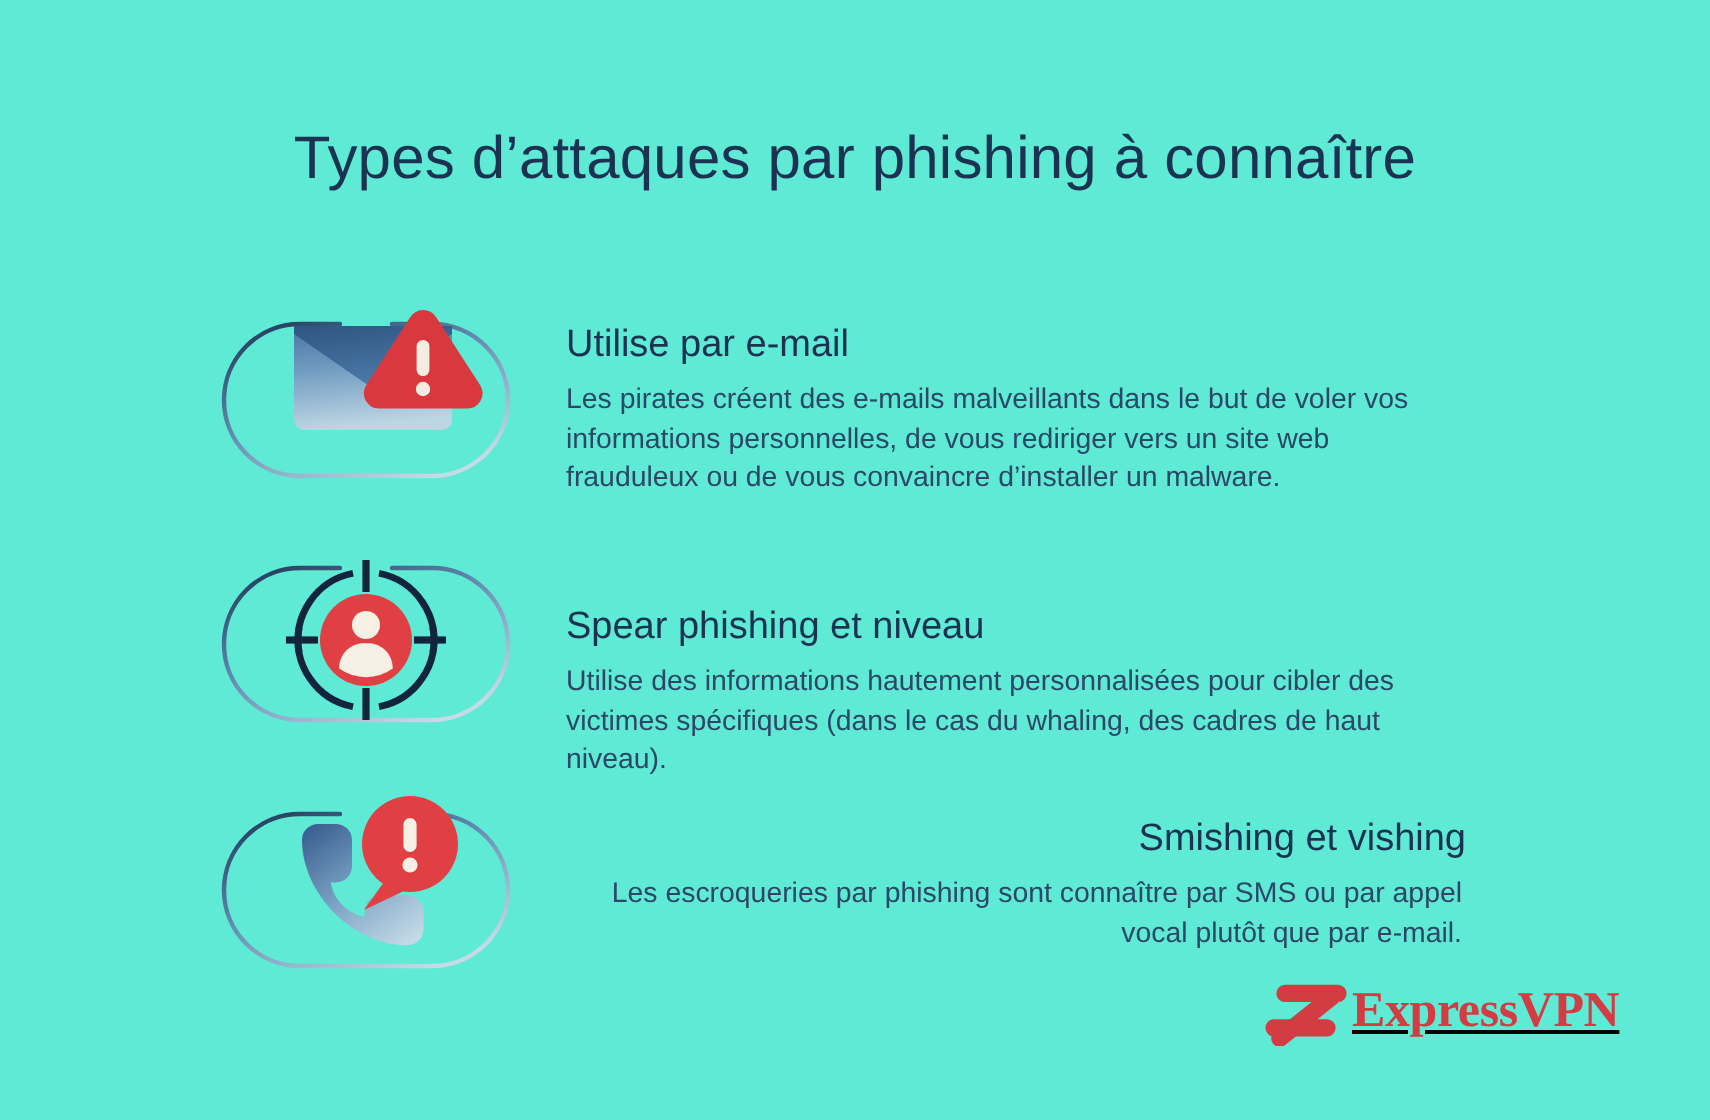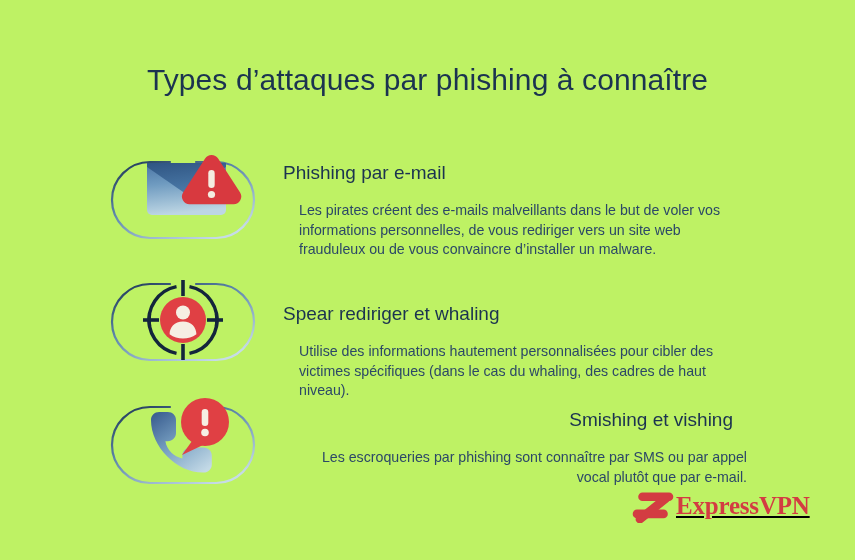--- a/index.html
+++ b/index.html
@@ -11,21 +11,21 @@
     height: 560px;
     background: #ebe6d0;
     font-family: "Liberation Sans", sans-serif;
     overflow: hidden;
     position: relative;
   }
 
   .page {
     position: absolute;
     inset: 0;
-    background: #bef264;
+    background: #5eead4;
   }
 
   .title {
     position: absolute;
     top: 40px;
     left: 0;
     width: 855px;
     text-align: center;
     font-size: 30px;
     font-weight: 400;
@@ -93,21 +93,21 @@
     line-height: 25px;
     margin: 0 0 6px 0;
     white-space: nowrap;
   }
 
   .body {
     font-size: 14.2px;
     font-weight: 400;
     color: #2c4867;
     line-height: 19.5px;
-    margin: 16px;
+    margin: 0;
     width: 448px;
   }
 
   .item-0 .texts { top: 12px; }
   .item-1 .texts { top: 31px; }
   .item-2 .texts { top: 14px; }
 
   .logo {
     position: absolute;
     left: 632px;
@@ -170,21 +170,21 @@
           <rect x="37" y="15" width="79" height="52" rx="5" fill="url(#envg)"></rect>
           <path d="M 37 19 L 76 46 L 116 19 L 116 15 L 37 15 Z" fill="url(#flapg)"></path>
           <g>
             <path d="M 101.5 7 a 8 8 0 0 1 6.6 3.6 l 22 34 a 7.6 7.6 0 0 1 -6.5 11.6 l -44 0 a 7.6 7.6 0 0 1 -6.5 -11.6 l 22 -34 a 8 8 0 0 1 6.4 -3.6 Z" fill="#d8393f"></path>
             <rect x="98.3" y="22" width="6.4" height="18" rx="3.2" fill="#f4ece0"></rect>
             <circle cx="101.5" cy="46.5" r="3.6" fill="#f4ece0"></circle>
           </g>
         </svg>
       </div>
       <div class="texts">
-        <div class="head">Phishing par e-mail</div>
+        <div class="head">Utilise par e-mail</div>
         <p class="body">Les pirates créent des e-mails malveillants dans le but de voler vos informations personnelles, de vous rediriger vers un site web frauduleux ou de vous convaincre d’installer un malware.</p>
       </div>
     </div>
 
     <div class="item item-1">
       <div class="icon-wrap">
         <svg class="ring-svg" viewBox="0 0 146 80">
           <defs>
             <linearGradient id="ringg1" x1="0" y1="0" x2="0.75" y2="1">
               <stop offset="0" stop-color="#1b3350"></stop>
@@ -208,21 +208,21 @@
             <line x1="97" y1="50" x2="113" y2="50"></line>
           </g>
           <circle cx="73" cy="50" r="23" fill="#e04044"></circle>
           <g fill="#f6efe3">
             <circle cx="73" cy="42.5" r="7"></circle>
             <path d="M 73 51.5 c -8.6 0 -13.4 6 -13.4 12.8 a 23 23 0 0 0 26.8 0 c 0 -6.8 -4.8 -12.8 -13.4 -12.8 Z"></path>
           </g>
         </svg>
       </div>
       <div class="texts">
-        <div class="head">Spear rediriger et whaling</div>
+        <div class="head">Spear phishing et niveau</div>
         <p class="body">Utilise des informations hautement personnalisées pour cibler des victimes spécifiques (dans le cas du whaling, des cadres de haut niveau).</p>
       </div>
     </div>
 
     <div class="item item-2">
       <div class="icon-wrap">
         <svg class="ring-svg" viewBox="0 0 146 80">
           <defs>
             <linearGradient id="ringg2" x1="0" y1="0" x2="0.75" y2="1">
               <stop offset="0" stop-color="#1b3350"></stop>

